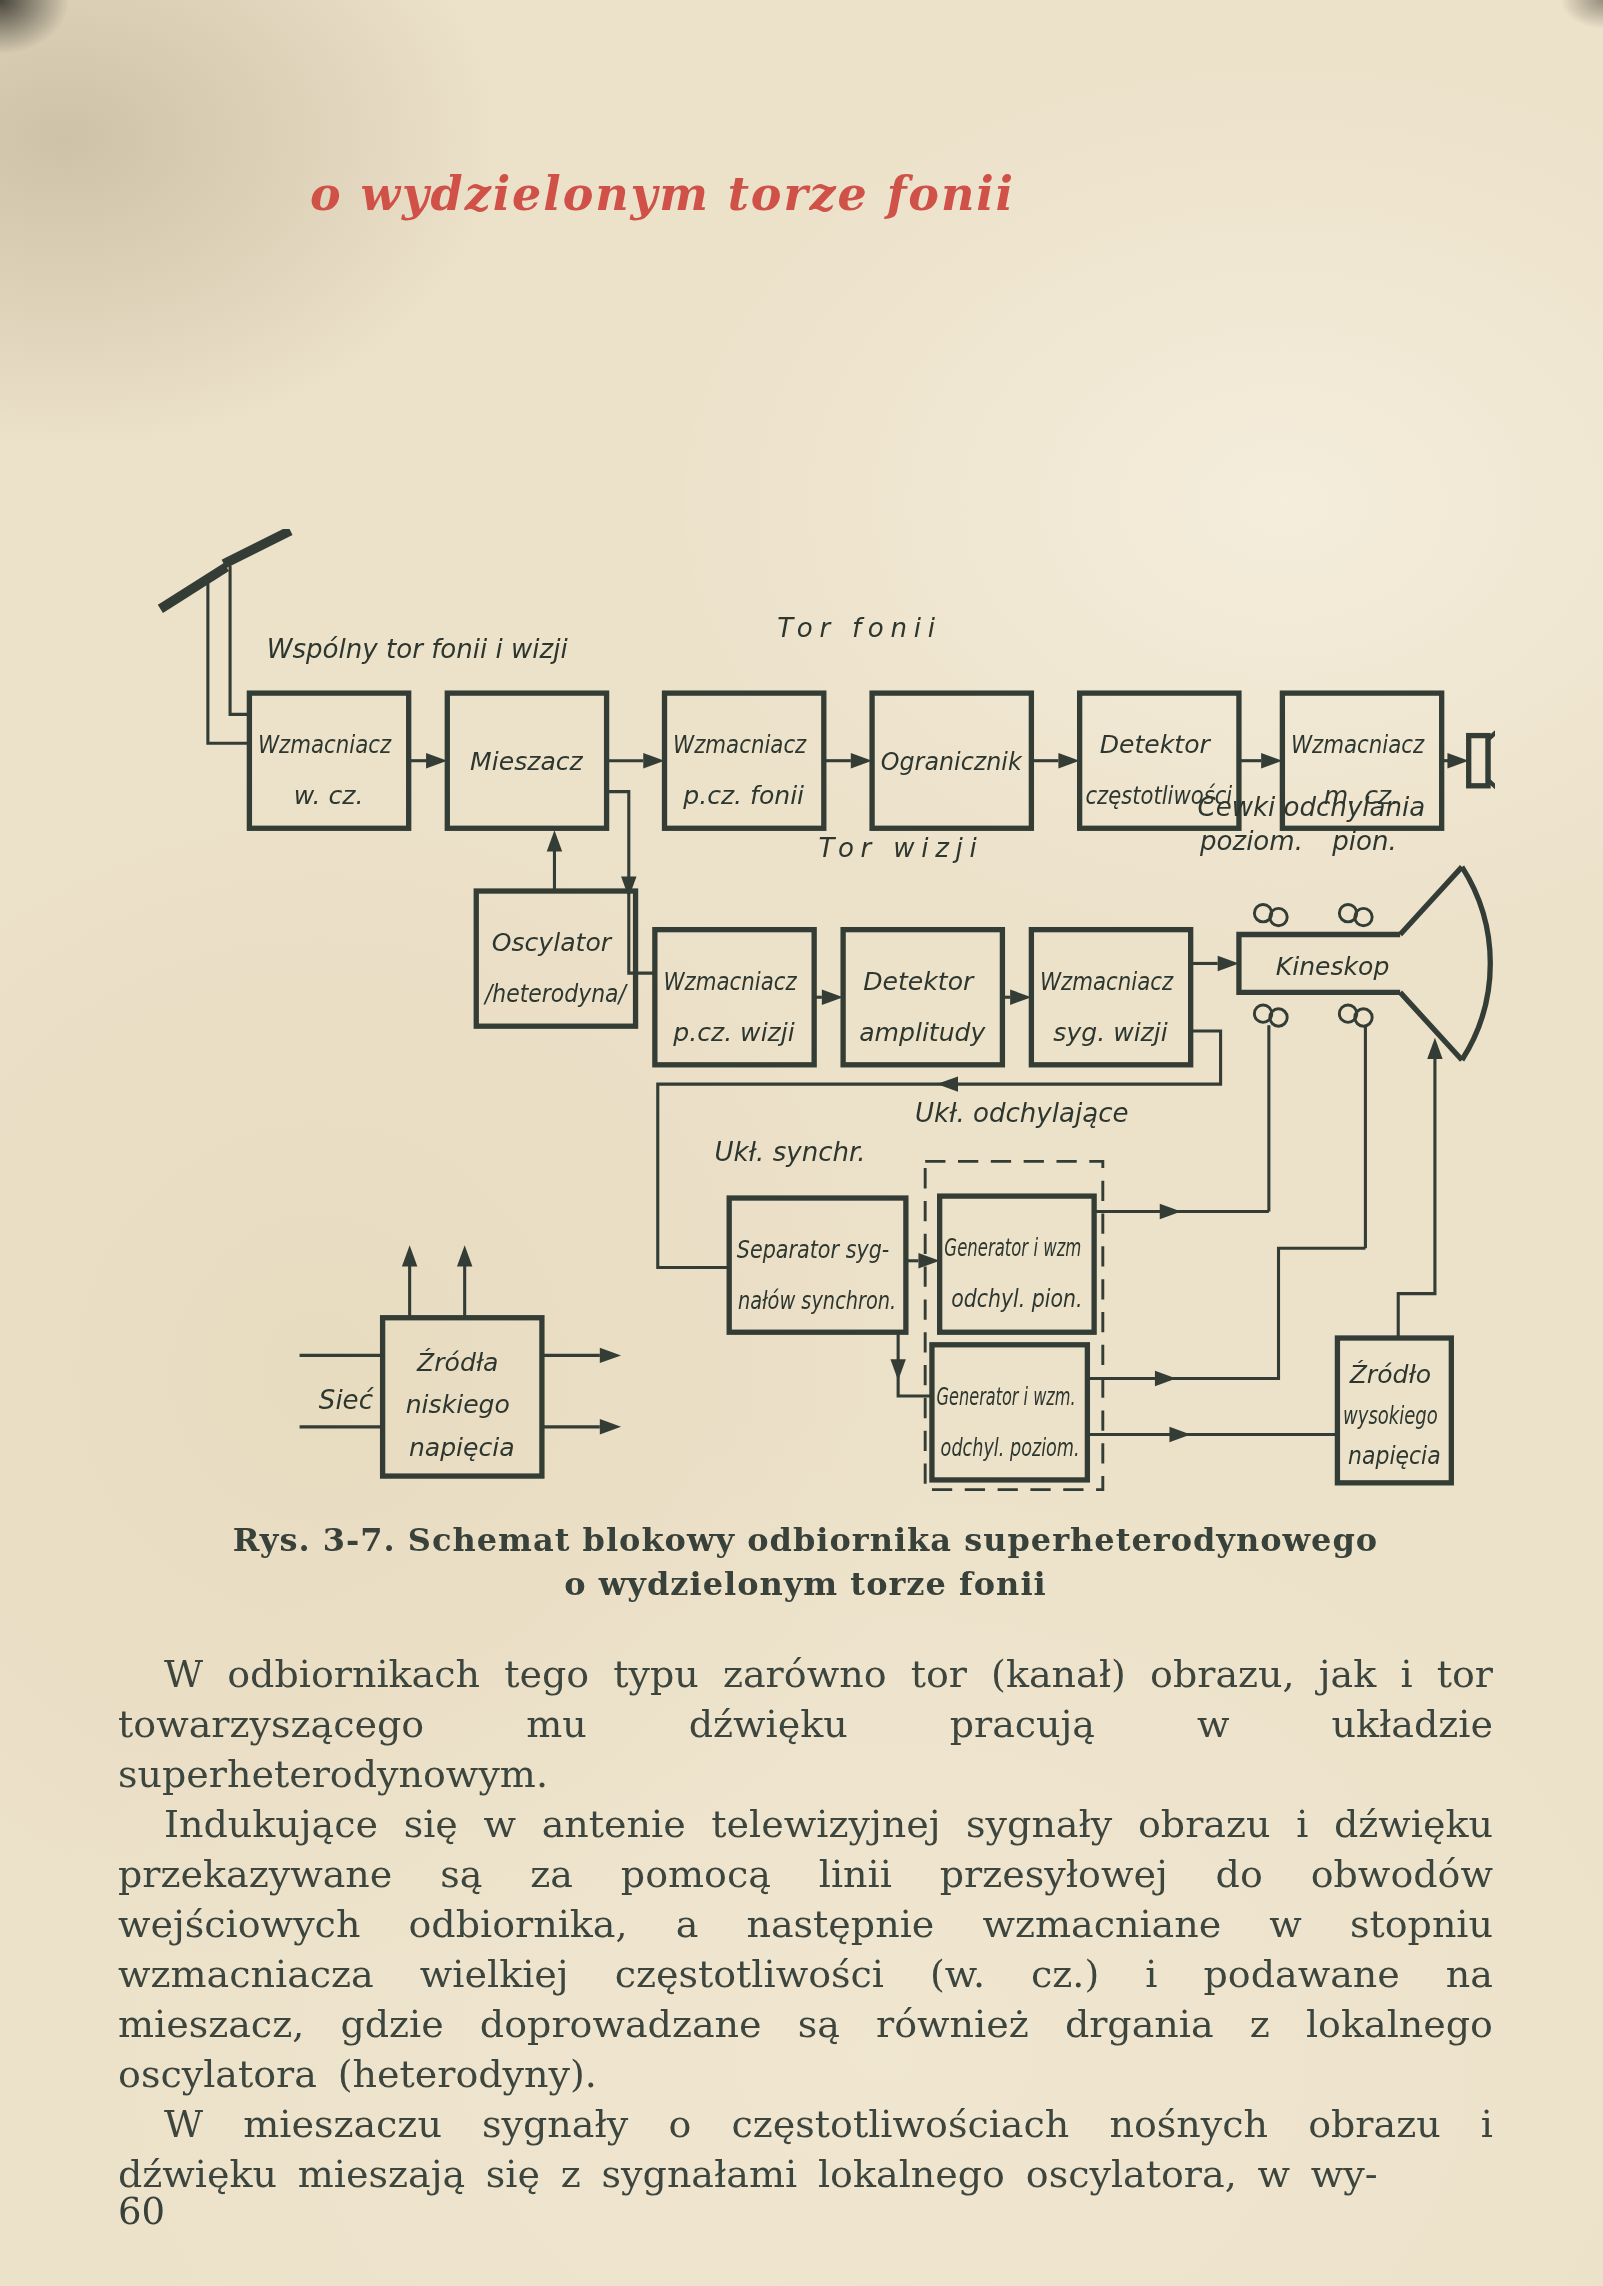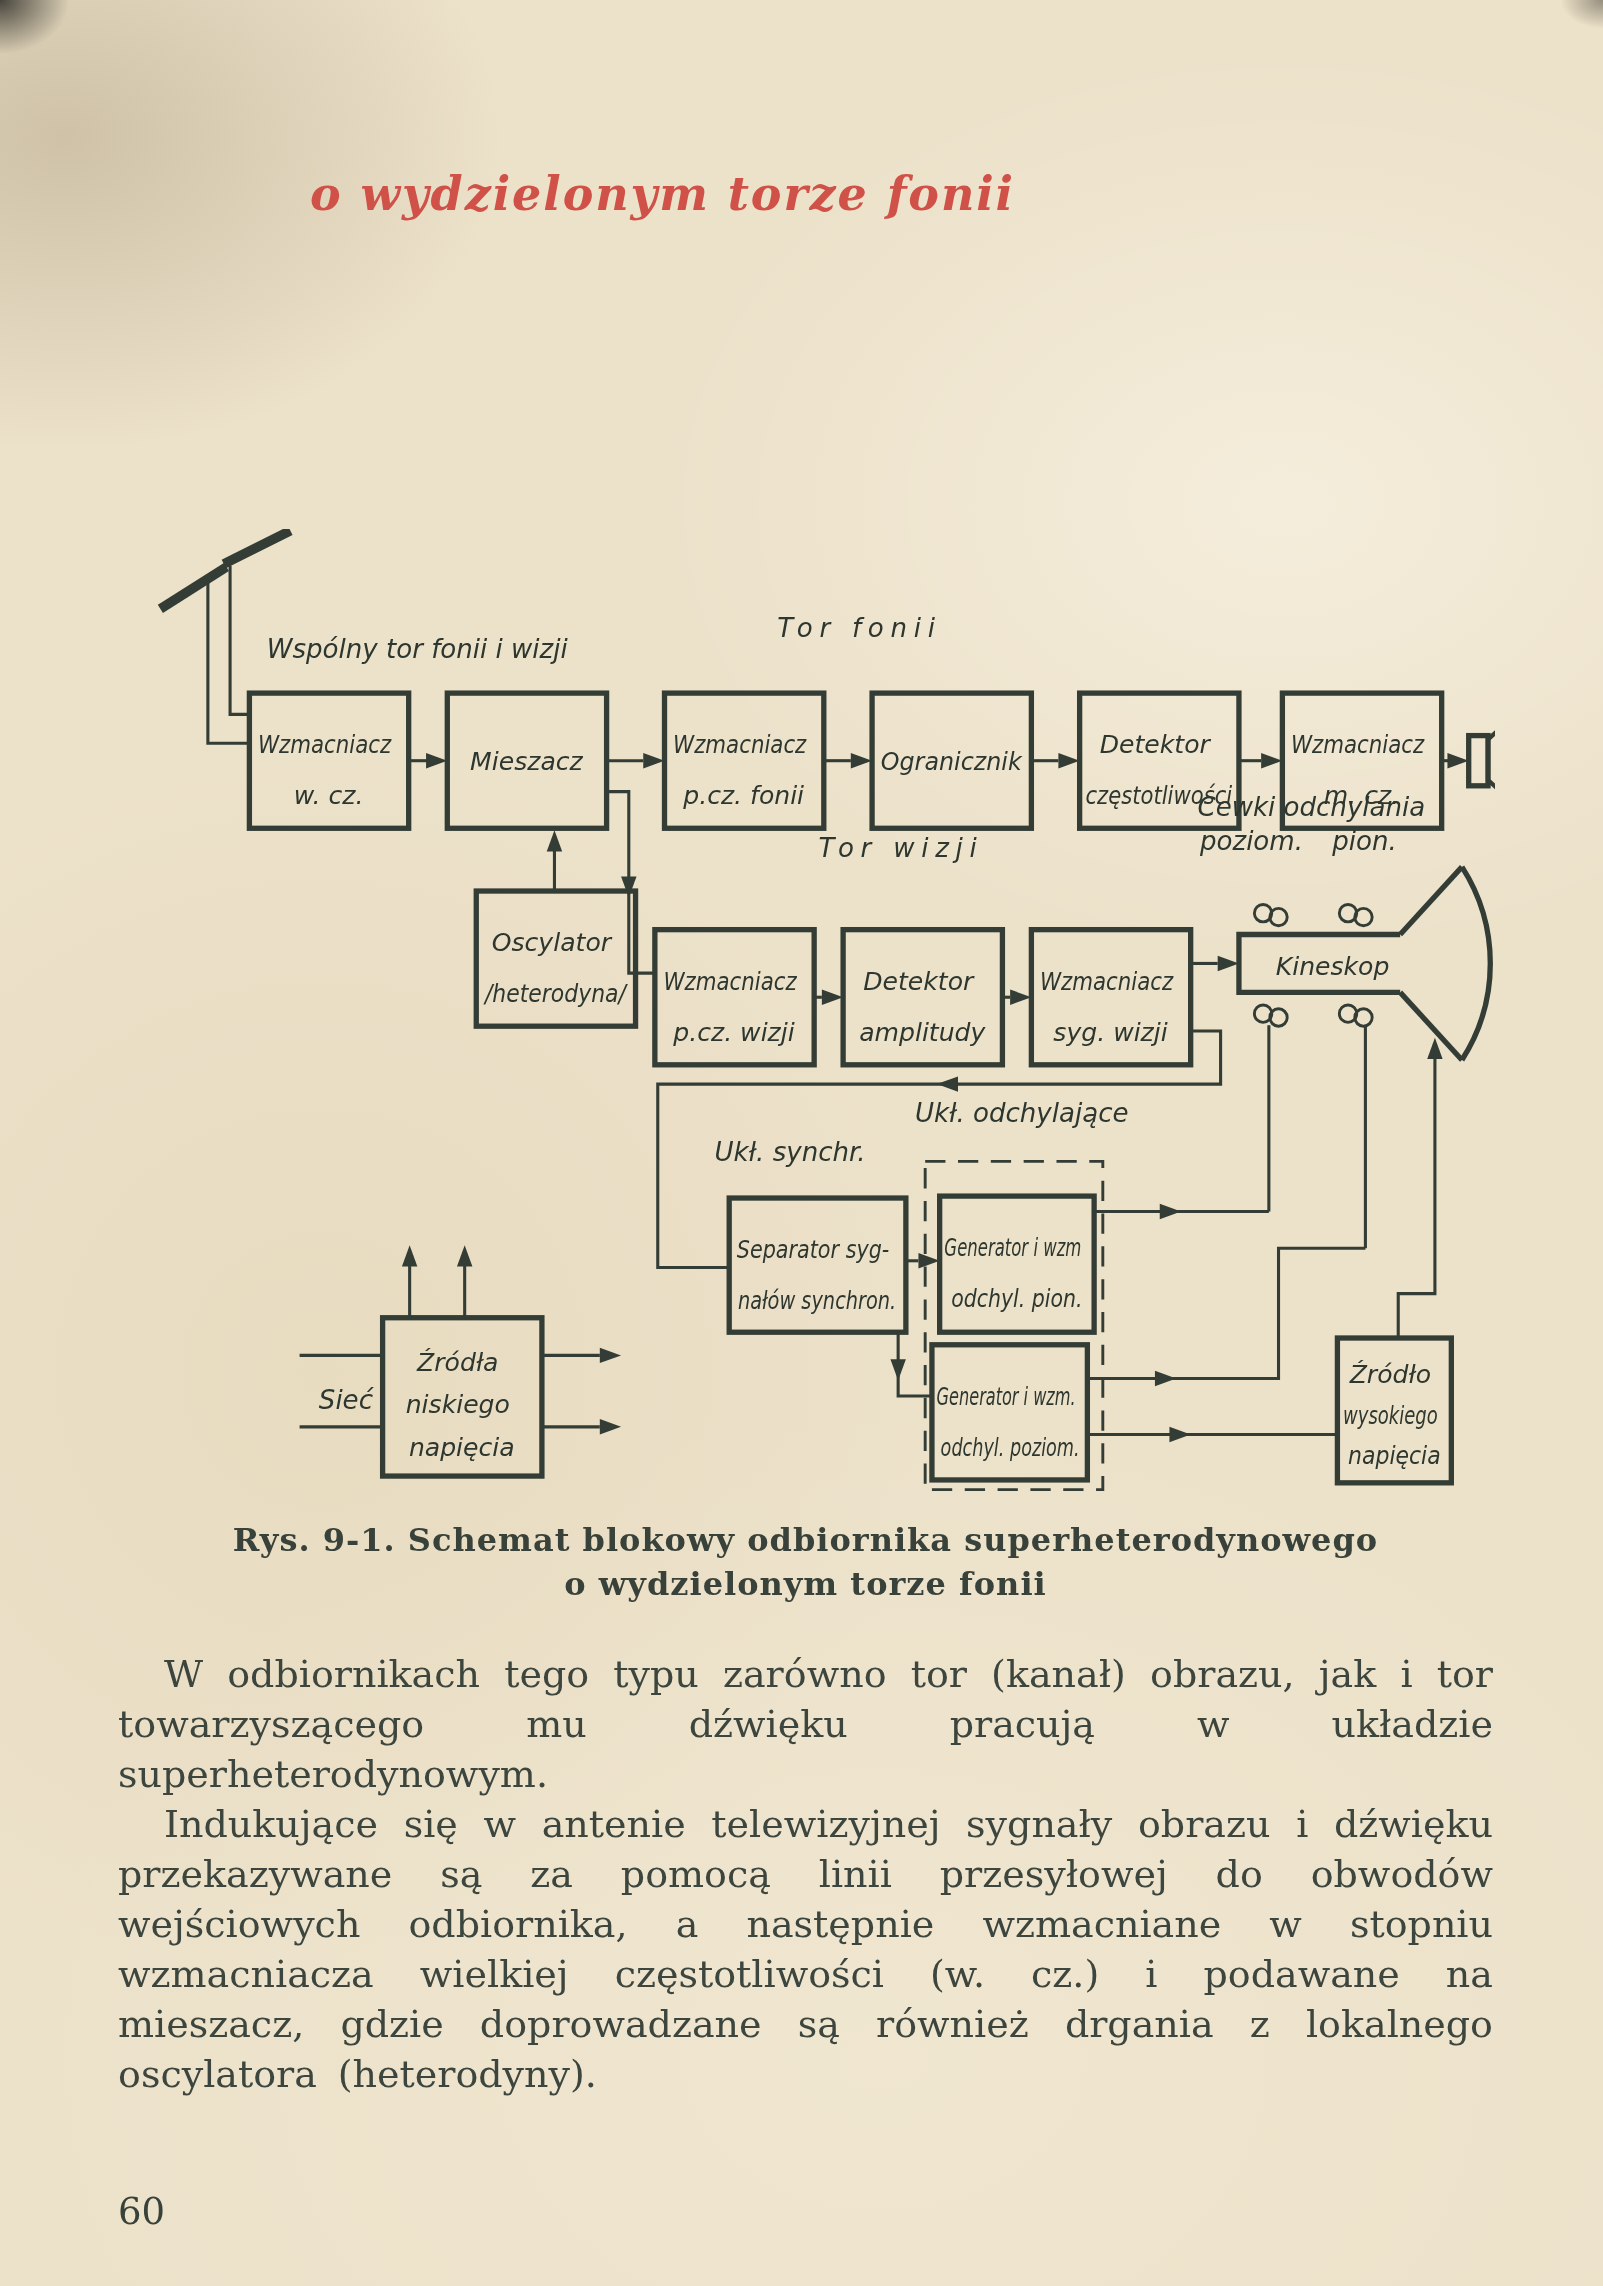--- a/index.html
+++ b/index.html
@@ -287,24 +287,25 @@
       <line class="wire" x1="363" y1="817" x2="363" y2="762"></line>
         <polygon class="ah" points="363,742 355,764 371,764"></polygon>
       <line class="wire" x1="443" y1="856" x2="503" y2="856"></line>
         <polygon class="ah" points="525,856 503,848 503,864"></polygon>
       <line class="wire" x1="443" y1="930" x2="503" y2="930"></line>
         <polygon class="ah" points="525,930 503,922 503,938"></polygon>
     </g>
   </svg>
 
   <div class="caption">
-    <div>Rys. 9-1. Schemat blokowy odbiornika superheterodynowego</div>
+    <div>Rys. 3-7. Schemat blokowy odbiornika superheterodynowego</div>
     <div>o wydzielonym torze fonii</div>
   </div>
 
   <div class="bodyblock" style="top:1649px;">
     <p>W odbiornikach tego typu zarówno tor (kanał) obrazu, jak i tor towarzyszącego mu dźwięku pracują w układzie superheterodynowym.</p>
     <p>Indukujące się w antenie telewizyjnej sygnały obrazu i dźwięku przekazywane są za pomocą linii przesyłowej do obwodów wejściowych odbiornika, a następnie wzmacniane w stopniu wzmacniacza wielkiej częstotliwości (w. cz.) i podawane na mieszacz, gdzie doprowadzane są również drgania z lokalnego oscylatora (heterodyny).</p>
+    <p>W mieszaczu sygnały o częstotliwościach nośnych obrazu i dźwięku mieszają się z sygnałami lokalnego oscylatora, w wy-</p>
   </div>
 
   <div class="pagenum">60</div>
 </div>
 
 
 </body></html>

